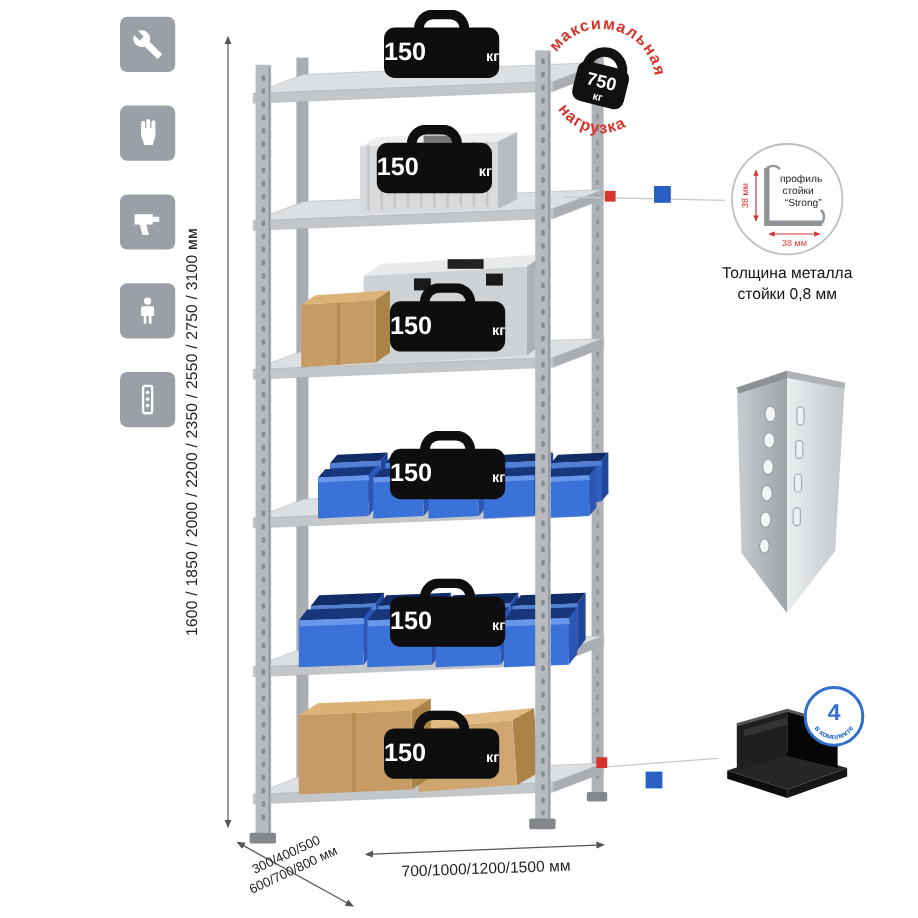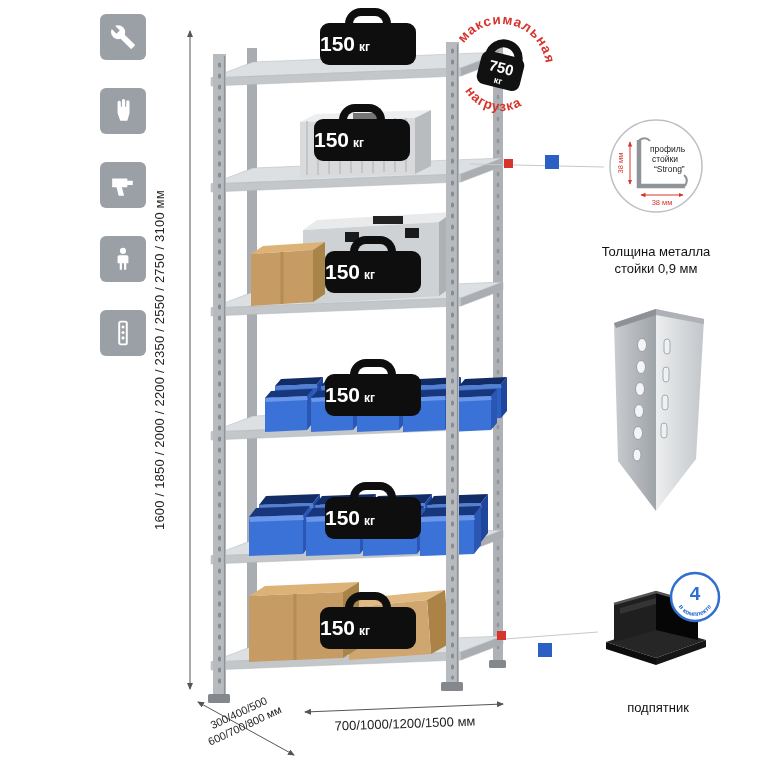--- a/index.html
+++ b/index.html
@@ -10,21 +10,21 @@
           border-radius:6px; display:flex; align-items:center; justify-content:center; z-index:3; }
   .tile svg { width:26px; height:26px; fill:#fff; }
 
   
   .vdim { position:absolute; left:152px; top:28px; height:664px; width:18px; z-index:2;
           writing-mode:vertical-rl; transform:rotate(180deg);
           font-size:13px; color:#222; text-align:center; letter-spacing:.2px; }
 
   
   .badge { position:absolute; width:96px; height:42px; background:#0e0e0e; border-radius:9px;
-           color:#fff; display:flex; align-items:center; justify-content:flex-start; gap:4px; z-index:5; }
+           color:#fff; display:flex; align-items:center; justify-content:space-between; gap:4px; z-index:5; }
   .badge::before { content:""; position:absolute; top:-15px; left:50%; transform:translateX(-50%);
            width:30px; height:18px; border:8px solid #0e0e0e; border-bottom:none;
            border-radius:16px 16px 0 0; }
   .badge .val { font-size:21px; font-weight:bold; }
   .badge .unit { font-size:12px; font-weight:bold; margin-top:6px; }
 
   .caption { position:absolute; font-size:13px; color:#111; text-align:center; line-height:1.3; z-index:3; }
   .caption span { display:block; }
 
   .depth-label { position:absolute; left:176px; top:706px; width:132px; transform:rotate(-25deg);
@@ -266,23 +266,23 @@
     <path d="M33,24 q7,-4 11,1 M79,70 q4,-7 -1,-11" stroke="#8f9499" stroke-width="2" fill="none"></path>
     <line x1="24" y1="26" x2="24" y2="68" stroke="#d7342c" stroke-width="1" marker-start="url(#arrR)" marker-end="url(#arrR)"></line>
     <text x="17" y="47" font-size="7.5" fill="#d7342c" text-anchor="middle" transform="rotate(-90 17 47)">38 мм</text>
     <line x1="35" y1="79" x2="77" y2="79" stroke="#d7342c" stroke-width="1" marker-start="url(#arrR)" marker-end="url(#arrR)"></line>
     <text x="56" y="89" font-size="7.5" fill="#d7342c" text-anchor="middle">38 мм</text>
     <text x="44" y="36" font-size="8.5" fill="#222">профиль</text>
     <text x="46" y="46" font-size="8.5" fill="#222">стойки</text>
     <text x="48" y="56" font-size="8.5" fill="#222">“Strong”</text>
   </svg>
 
-  <div class="caption" style="left:576px;top:244px;width:160px">
+  <div class="caption" style="left:576px;top:220px;width:160px">
     <span>Толщина металла</span>
-    <span>стойки 0,9 мм</span>
+    <span>стойки 0,8 мм</span>
   </div>
 
   <svg class="abs" style="left:588px;top:293px;width:136px;height:240px;z-index:3" viewBox="0 0 136 240">
     <defs>
       <linearGradient id="gL" x1="0" y1="0" x2="1" y2="0">
           <stop offset="0" stop-color="#c9ccd0"></stop>
           <stop offset="1" stop-color="#9fa4a9"></stop>
         </linearGradient>
       <linearGradient id="gR" x1="0" y1="0" x2="1" y2="0">
           <stop offset="0" stop-color="#eceeef"></stop>
@@ -316,21 +316,20 @@
   </svg>
 
   <svg class="abs" style="left:668px;top:570px;width:54px;height:54px;z-index:7" viewBox="0 0 54 54">
     <circle cx="27" cy="27" r="24" fill="#fff" stroke="#2e6fd0" stroke-width="2.5"></circle>
     <path id="badgeArc" d="M 8,27 A 19,19 0 0 0 46,27" fill="none"></path>
     <text font-size="6.5" fill="#2e6fd0" font-weight="bold"><textPath href="#badgeArc" startOffset="50%" text-anchor="middle">в комплекте</textPath></text>
     <text x="27" y="30" font-size="19" font-weight="bold" fill="#2e6fd0" text-anchor="middle">4</text>
   </svg>
 
   <div class="caption" style="left:588px;top:700px;width:140px">
-    <span>подпятник</span>
   </div>
 
   <div class="depth-label">
     <span>300/400/500</span>
     <span>600/700/800 мм</span>
   </div>
   <div class="width-label">700/1000/1200/1500 мм</div>
 
 </div>
 

